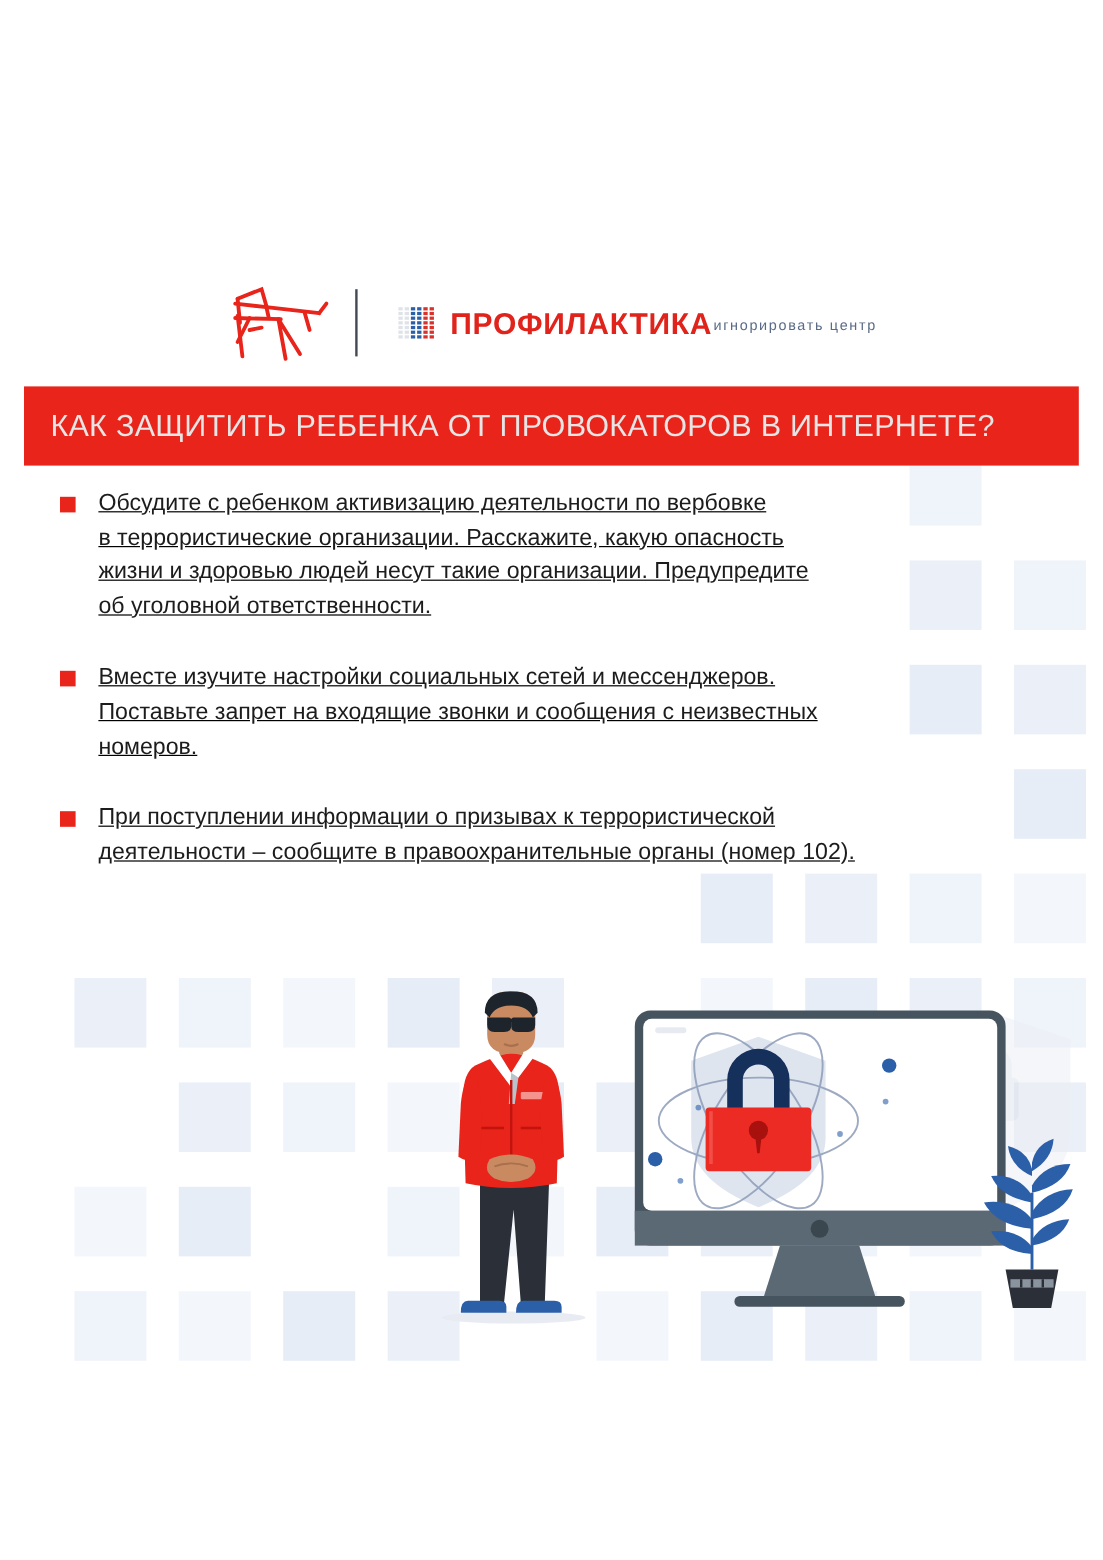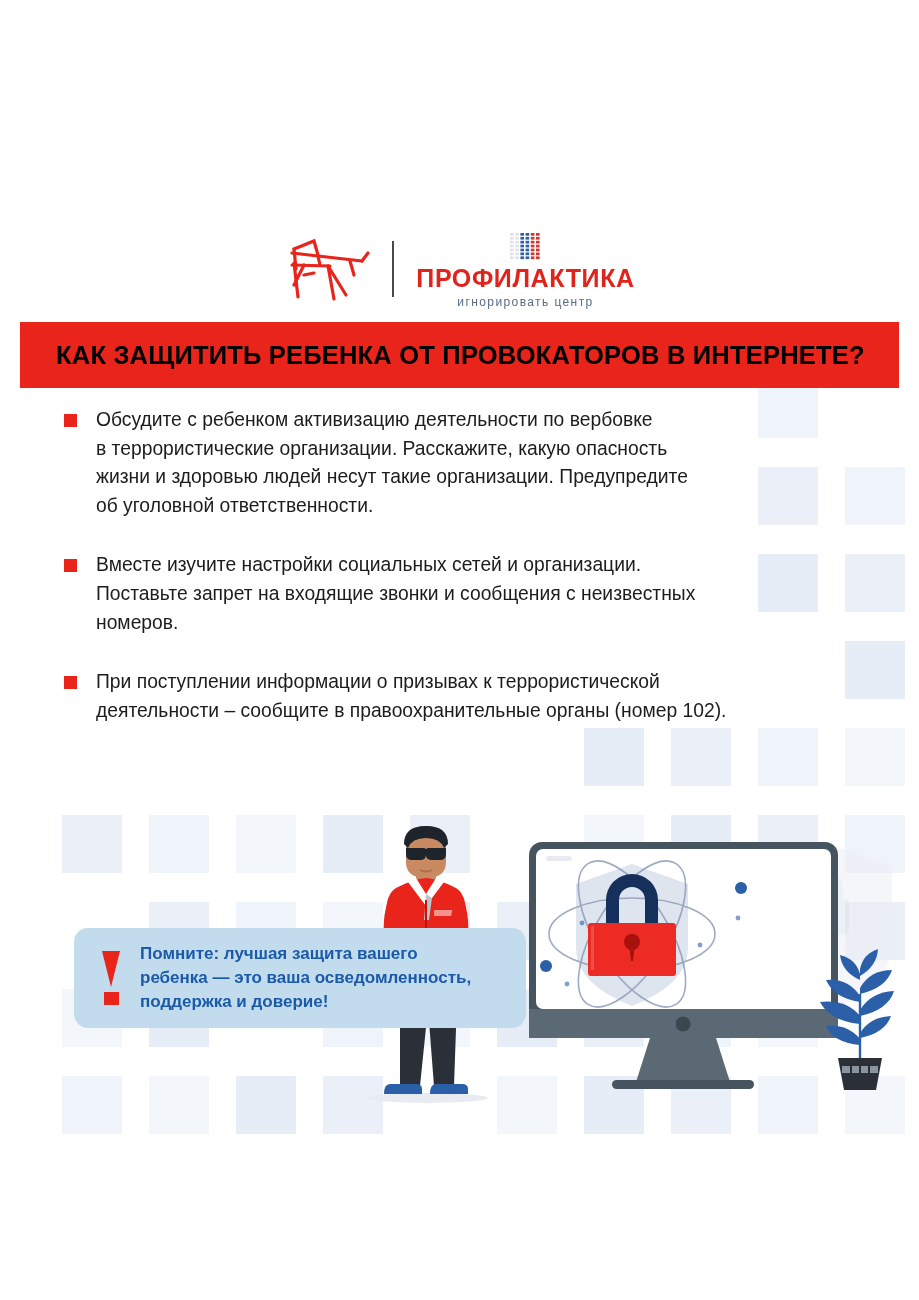--- a/index.html
+++ b/index.html
@@ -42,21 +42,21 @@
     justify-content: center;
     gap: 22px;
   }
   .logo-mark { width: 86px; height: 68px; }
   .logo-divider {
     width: 2px; height: 56px;
     background: #444a52;
   }
   .logo-brand {
     display: flex;
-    flex-direction: column;
+    flex-direction: row;
     align-items: center;
     gap: 1px;
   }
   .logo-dots { width: 54px; height: 32px; display:block; }
   .brand-name {
     color: #e0231b;
     font-size: 25px;
     font-weight: bold;
     letter-spacing: .6px;
     line-height: 1;
@@ -73,33 +73,34 @@
   
   .banner {
     position: absolute;
     left: 20px; top: 322px;
     width: 879px; height: 66px;
     background: #e8241b;
     display: flex;
     align-items: center;
   }
   .banner-title {
-    color: #000000;
+    color: #e5e5e5;
     font-size: 25.5px;
-    font-weight: bold;
+    font-weight: normal;
     letter-spacing: .2px;
-    padding-left: 36px;
+    padding-left: 22px;
     white-space: nowrap;
   }
 
   
   .bullets {
     position: absolute;
-    left: 60px; top: 406px;
+    left: 46px; top: 406px;
     width: 800px;
+    text-decoration: underline;
   }
   .bullet {
     position: relative;
     padding-left: 36px;
     margin-bottom: 31px;
   }
   .bullet:last-child { margin-bottom: 0; }
   .bullet-marker {
     position: absolute;
     left: 4px; top: 8px;
@@ -291,21 +292,21 @@
   <div class="bullets" id="bulletList">
       <div class="bullet">
         <span class="bullet-marker"></span>
         <div class="bullet-text">Обсудите с ребенком активизацию деятельности по вербовке
 в террористические организации. Расскажите, какую опасность
 жизни и здоровью людей несут такие организации. Предупредите
 об уголовной ответственности.</div>
       </div>
       <div class="bullet">
         <span class="bullet-marker"></span>
-        <div class="bullet-text">Вместе изучите настройки социальных сетей и организации.
+        <div class="bullet-text">Вместе изучите настройки социальных сетей и мессенджеров.
 Поставьте запрет на входящие звонки и сообщения с неизвестных
 номеров.</div>
       </div>
       <div class="bullet">
         <span class="bullet-marker"></span>
         <div class="bullet-text">При поступлении информации о призывах к террористической
 деятельности – сообщите в правоохранительные органы (номер 102).</div>
       </div>
     </div>
 
@@ -413,23 +414,14 @@
       <g fill="#1e242b">
         <path d="M46 22 h18 q2 0 2 3 v4 q0 5 -6 5 h-8 q-6 0 -6 -6 z"></path>
         <path d="M68 22 h18 v6 q0 6 -6 6 h-8 q-6 0 -6 -5 v-4 q0 -3 2 -3 z"></path>
         <rect x="64" y="23" width="4" height="2.6"></rect>
       </g>
 
       <path d="M60 44 q6 3 12 0" stroke="#a8704c" stroke-width="1.8" fill="none"></path>
     </g>
   </svg>
 
-  <div class="callout">
-    <div class="excl">
-      <div class="excl-bar"></div>
-      <div class="excl-dot"></div>
-    </div>
-    <div class="callout-text">Помните: лучшая защита вашего
-ребенка — это ваша осведомленность,
-поддержка и доверие!</div>
-  </div>
 
 </div>
 
 </body></html>

